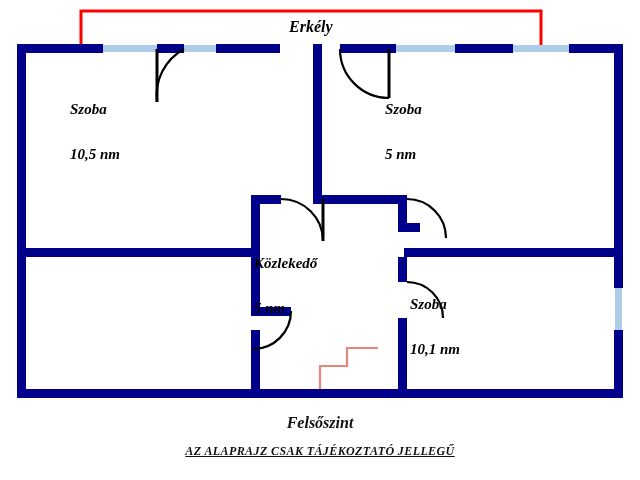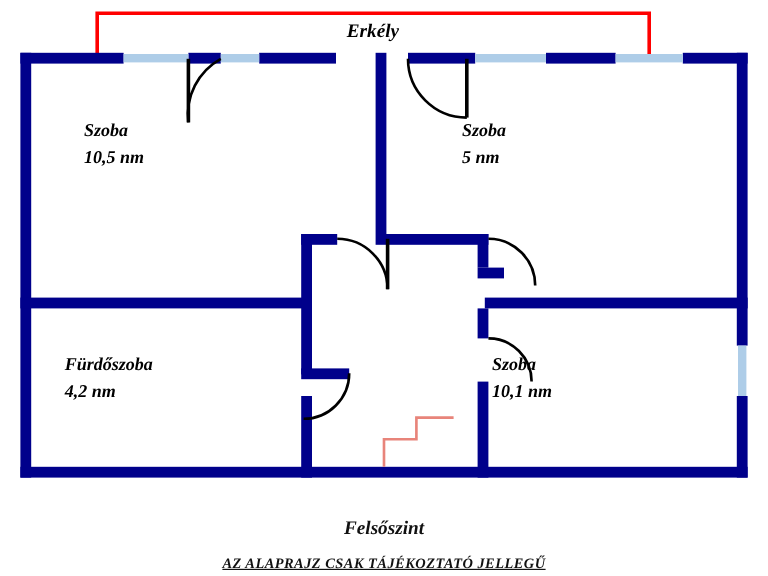--- a/index.html
+++ b/index.html
@@ -32,42 +32,41 @@
     text-align: left;
     font-family: "Liberation Serif", serif;
     font-style: italic;
     font-weight: bold;
     color: #000000;
     line-height: 1.55;
     white-space: nowrap;
     user-select: none;
   }
   .room-name { display: block; font-size: 15px; }
-  .room-area { display: block; font-size: 15px; }
+  .room-area { display: block; font-size: 15px; margin-top: 22px; }
   .balcony-label {
     position: absolute;
     font-family: "Liberation Serif", serif;
     font-style: italic;
     font-weight: bold;
     font-size: 16px;
     color: #000000;
     white-space: nowrap;
     margin-left: 28px;
   }
   .caption-line {
     position: absolute;
     width: 640px;
     left: 0;
     text-align: center;
     font-family: "Liberation Serif", serif;
     font-style: italic;
     font-weight: bold;
     color: #111111;
     white-space: nowrap;
-    margin-top: 18px;
   }
   #floor-caption { top: 414px; font-size: 16px; }
   #disclaimer-caption { top: 444px; font-size: 12px; letter-spacing: 0.4px; text-decoration: underline; }
 </style>
 </head>
 <body>
 
 <div id="plan">
 
   <svg id="floorplan-svg" viewBox="0 0 640 480">
@@ -158,25 +157,25 @@
   <div class="room-label" style="left:70px; top:98px; width:200px;">
     <span class="room-name">Szoba</span>
     <span class="room-area">10,5 nm</span>
   </div>
 
   <div class="room-label" style="left:385px; top:98px; width:200px;">
     <span class="room-name">Szoba</span>
     <span class="room-area">5 nm</span>
   </div>
 
+  <div class="room-label" style="left:254px; top:252px; width:150px;">
+    <span class="room-name">Közlekedő</span>
+    <span class="room-area">5 nm</span>
+  </div>
 
-  <div class="room-label" style="left:54px; top:293px; width:200px;">
-    <span class="room-name">Fürdőszoba</span>
-    <span class="room-area">4,2 nm</span>
-  </div>
 
   <div class="room-label" style="left:410px; top:293px; width:200px;">
     <span class="room-name">Szoba</span>
     <span class="room-area">10,1 nm</span>
   </div>
 
   <div class="caption-line" id="floor-caption">Felsőszint</div>
 
   <div class="caption-line" id="disclaimer-caption">AZ ALAPRAJZ CSAK TÁJÉKOZTATÓ JELLEGŰ</div>
 

